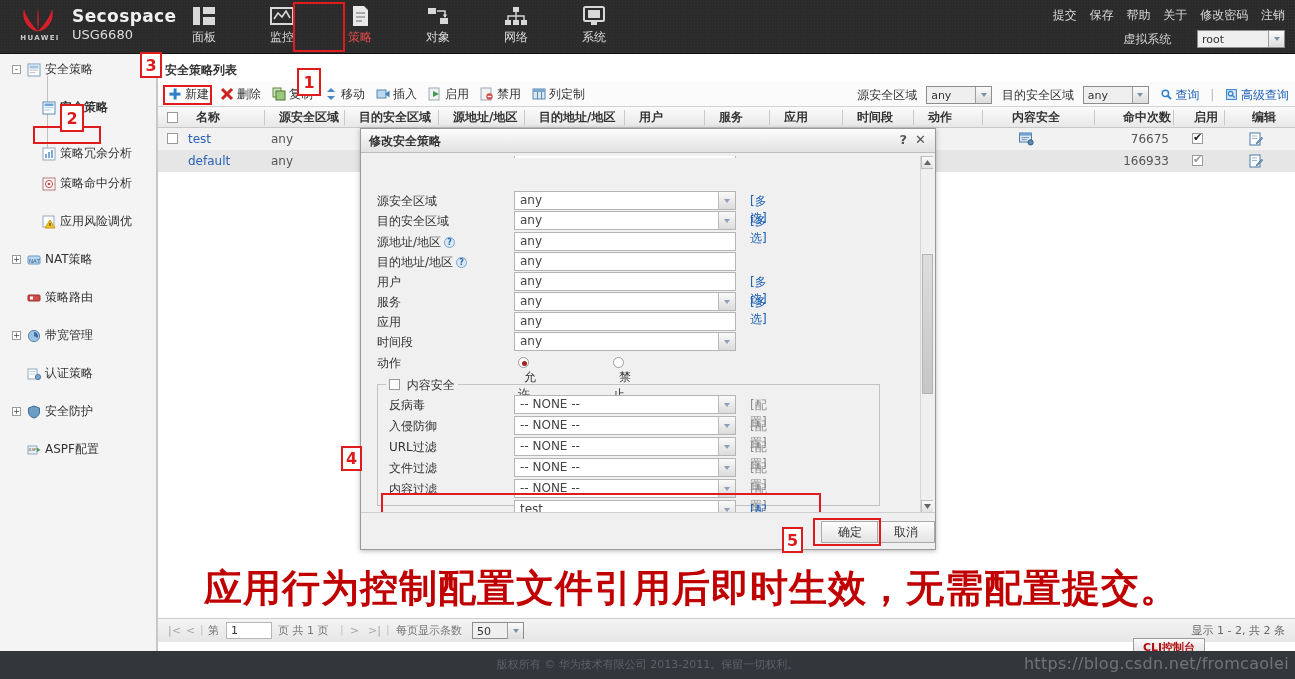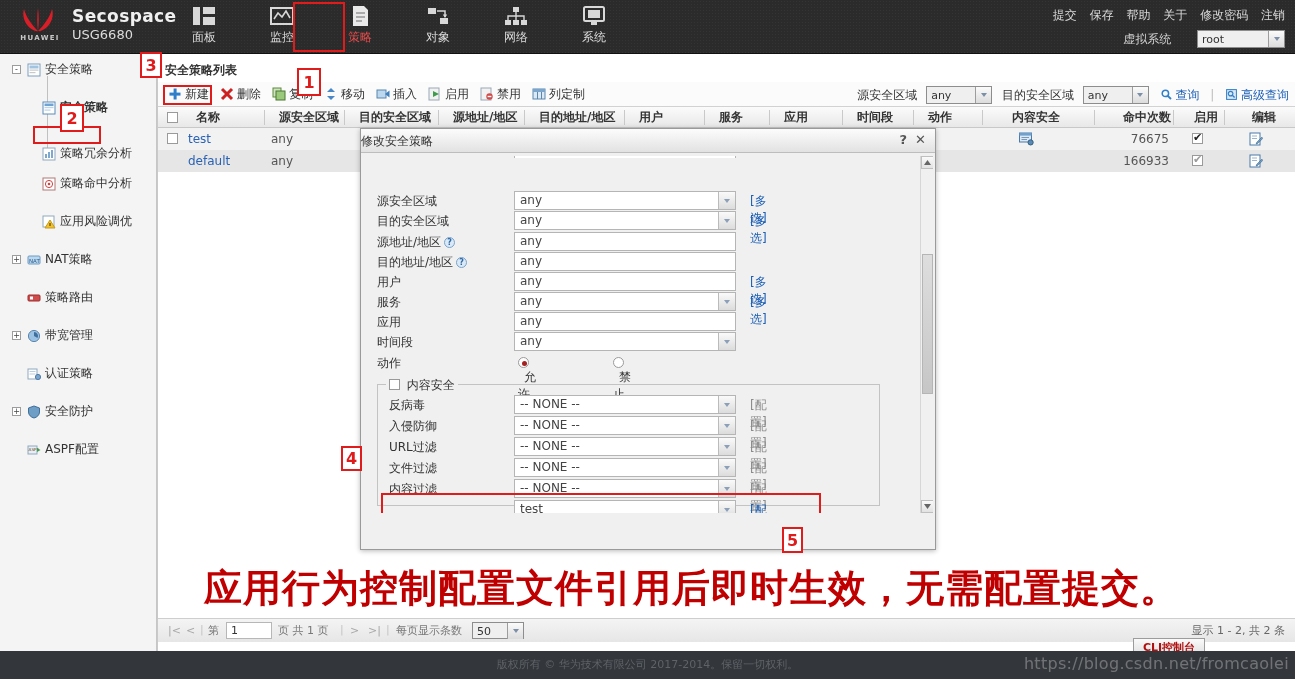--- a/index.html
+++ b/index.html
@@ -135,21 +135,21 @@
 
   
   .dlg {
     position:absolute; left:360px; top:128px; width:576px; height:422px;
     background:#f0f0f0; border:1px solid #9a9a9a;
     box-shadow:0 1px 5px rgba(0,0,0,.28);
   }
   .dlg-title {
     position:absolute; left:0; top:0; width:100%; height:24px;
     background:linear-gradient(#fcfcfc,#e2e2e2); border-bottom:1px solid #bdbdbd;
-    font-size:12px; font-weight:normal; color:#333; line-height:24px; padding-left:0;
+    font-size:12px; font-weight:bold; color:#333; line-height:24px; padding-left:8px;
   }
   .dlg-q { position:absolute; right:28px; top:3px; font-size:13px; font-weight:bold; color:#555; cursor:pointer;}
   .dlg-x { position:absolute; right:9px; top:3px; font-size:13px; color:#555; cursor:pointer;}
   .dlg-body {
     position:absolute; left:4px; top:27px; width:568px; height:357px;
     background:#f0f0f0; overflow:hidden;
   }
   .dlg-scroll-track {
     position:absolute; right:0px; top:0; width:13px; height:357px;
     background:#f0f0f0; border-left:1px solid #d6d6d6;
@@ -865,27 +865,32 @@
         </div>
         <div class="dlg-scroll-thumb"></div>
         <div class="dlg-scroll-btn" style="bottom:0;">
           <svg width="7" height="5" viewBox="0 0 7 5">
               <polygon points="0,0 7,0 3.5,5" fill="#666"></polygon>
             </svg>
         </div>
       </div>
     </div>
 
+    <div class="dlg-footer">
+      <div class="dbtn" style="left:460px;">确定</div>
+      <div class="dbtn" style="left:516px;">取消</div>
+      <div class="dbtn-hilite"></div>
+    </div>
   </div>
 
   <div class="marker" style="left:297px;top:68px;width:24px;height:28px;">1</div>
   <div class="marker" style="left:60px;top:104px;width:24px;height:28px;">2</div>
   <div class="marker" style="left:140px;top:52px;width:22px;height:26px;">3</div>
   <div class="marker" style="left:341px;top:446px;width:21px;height:25px;">4</div>
   <div class="marker" style="left:782px;top:527px;width:21px;height:26px;">5</div>
 
   <div class="cli-btn">CLI控制台</div>
   <div class="footer">
-    <span>版权所有 © 华为技术有限公司 2017-2014。保留一切权利。</span>
+    <span>版权所有 © 华为技术有限公司 2013-2011。保留一切权利。</span>
   </div>
   <div class="watermark">https://blog.csdn.net/fromcaolei</div>
 
 </div>
 
 </body></html>

